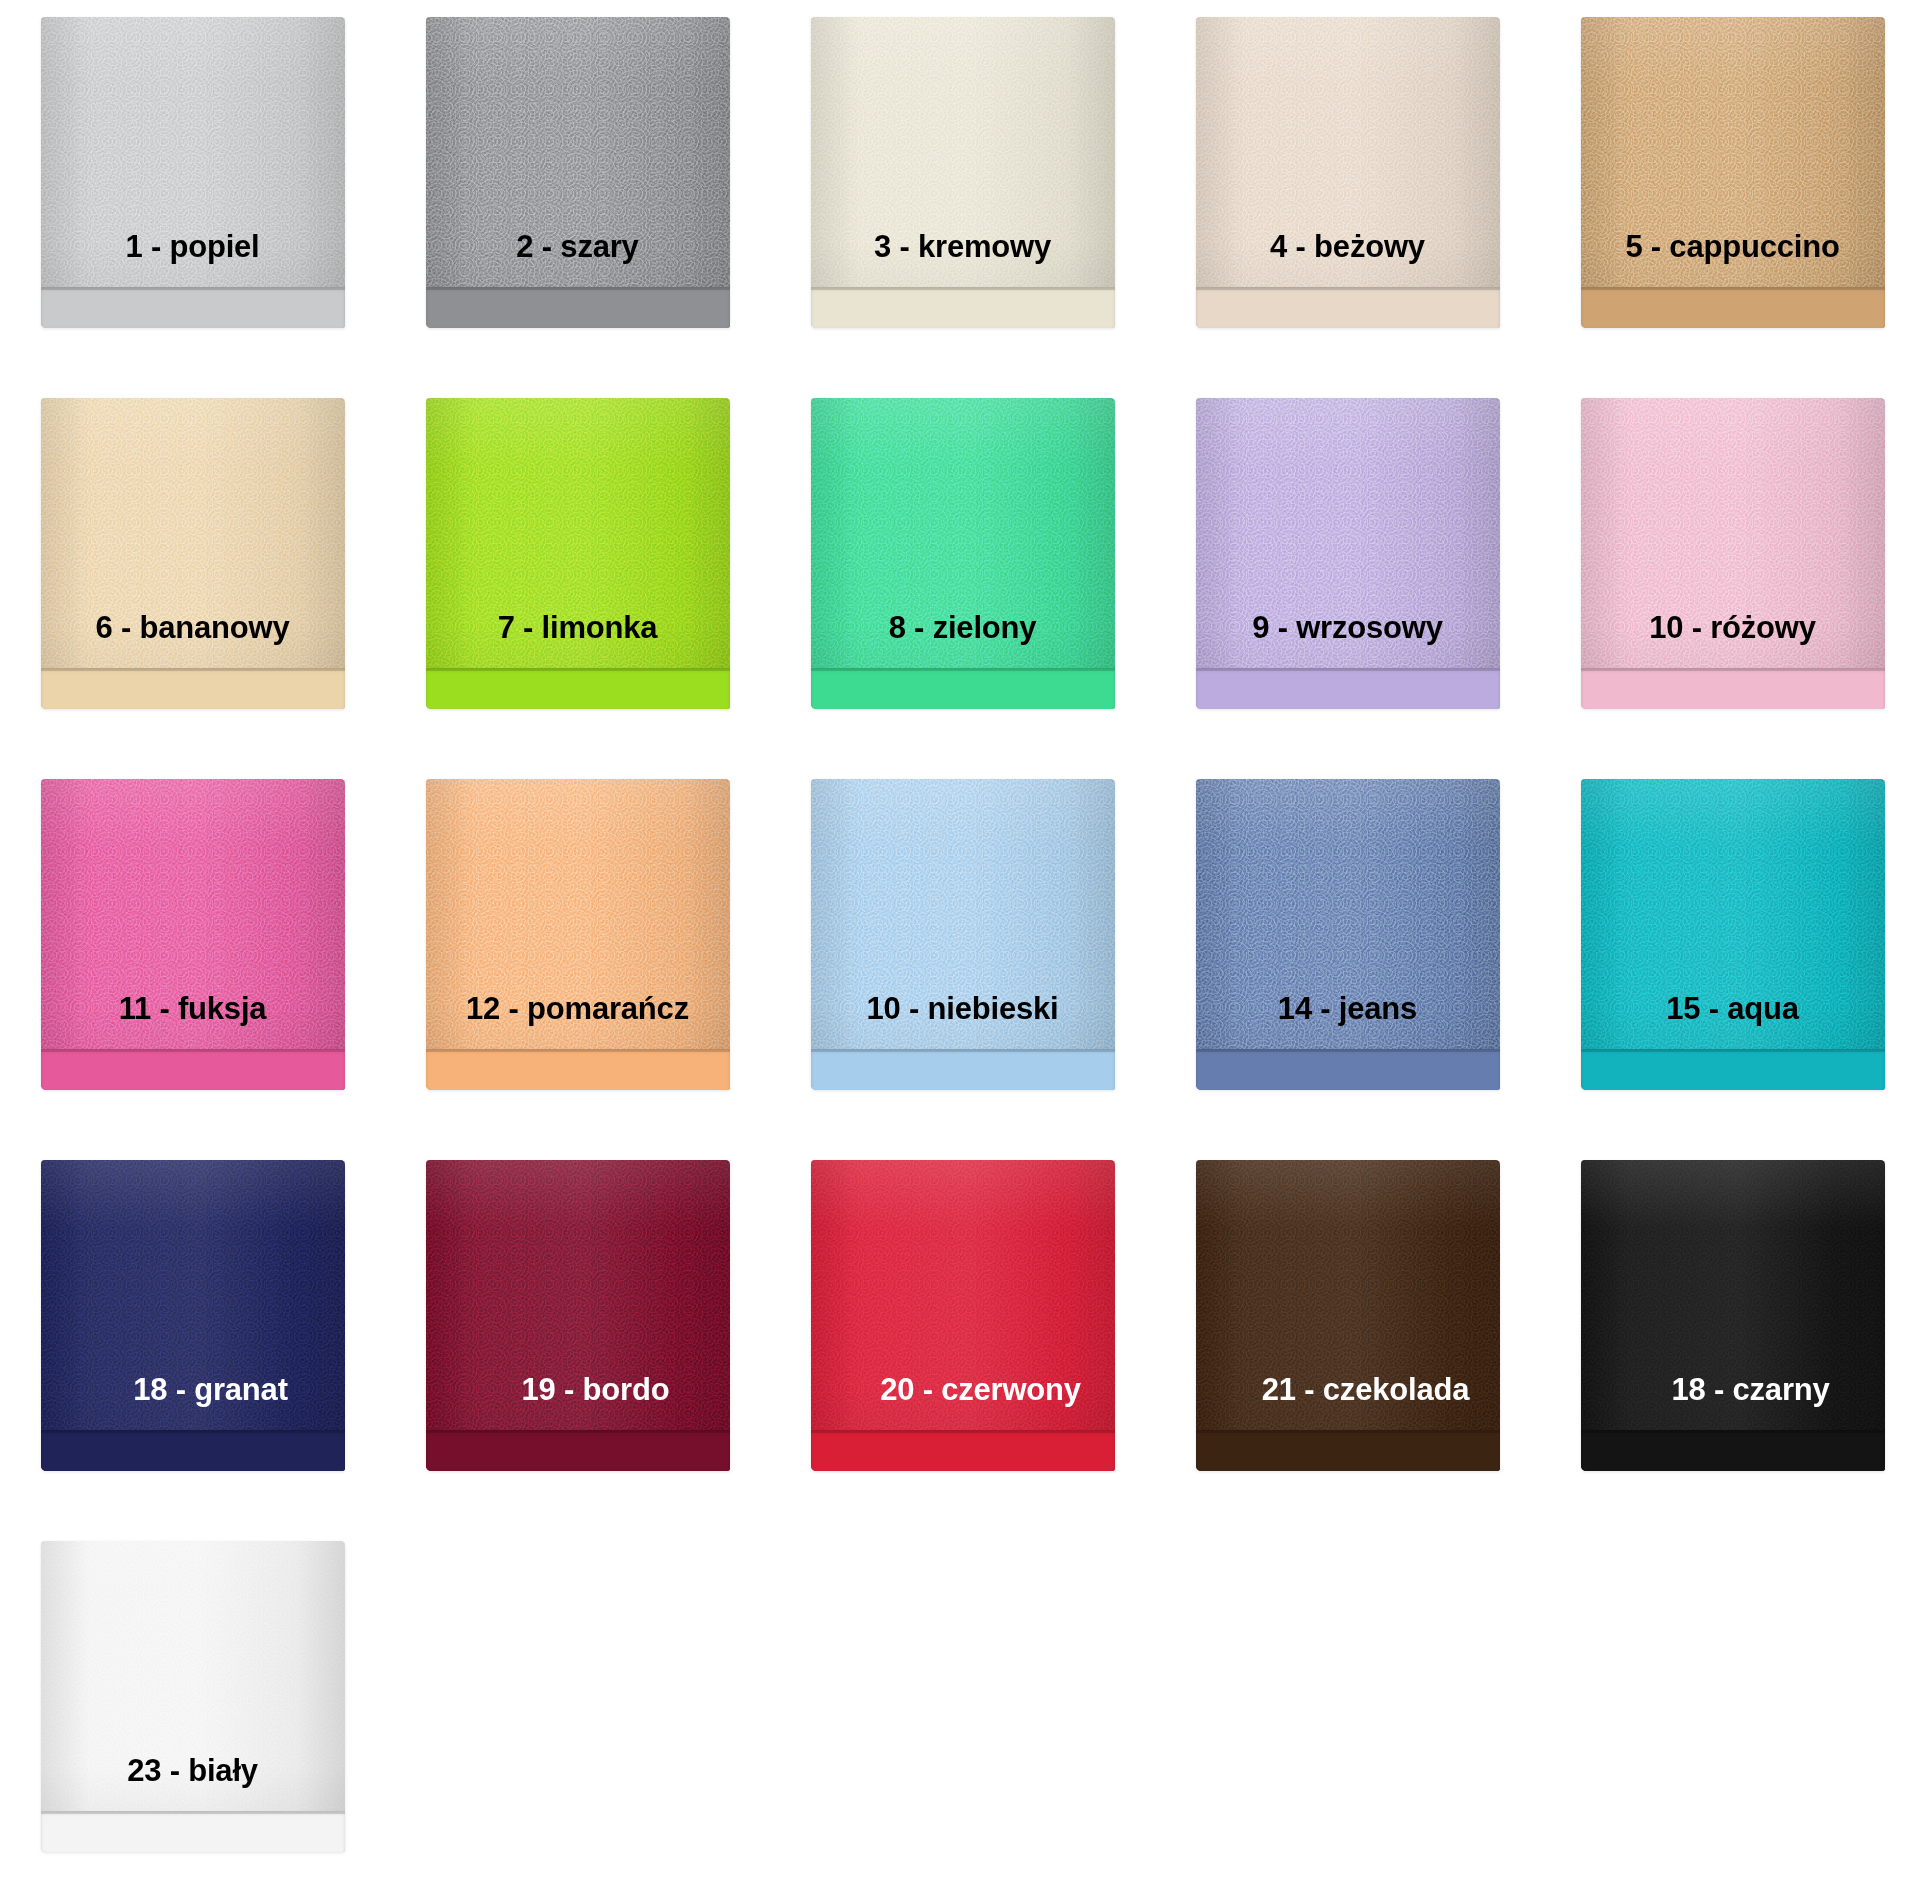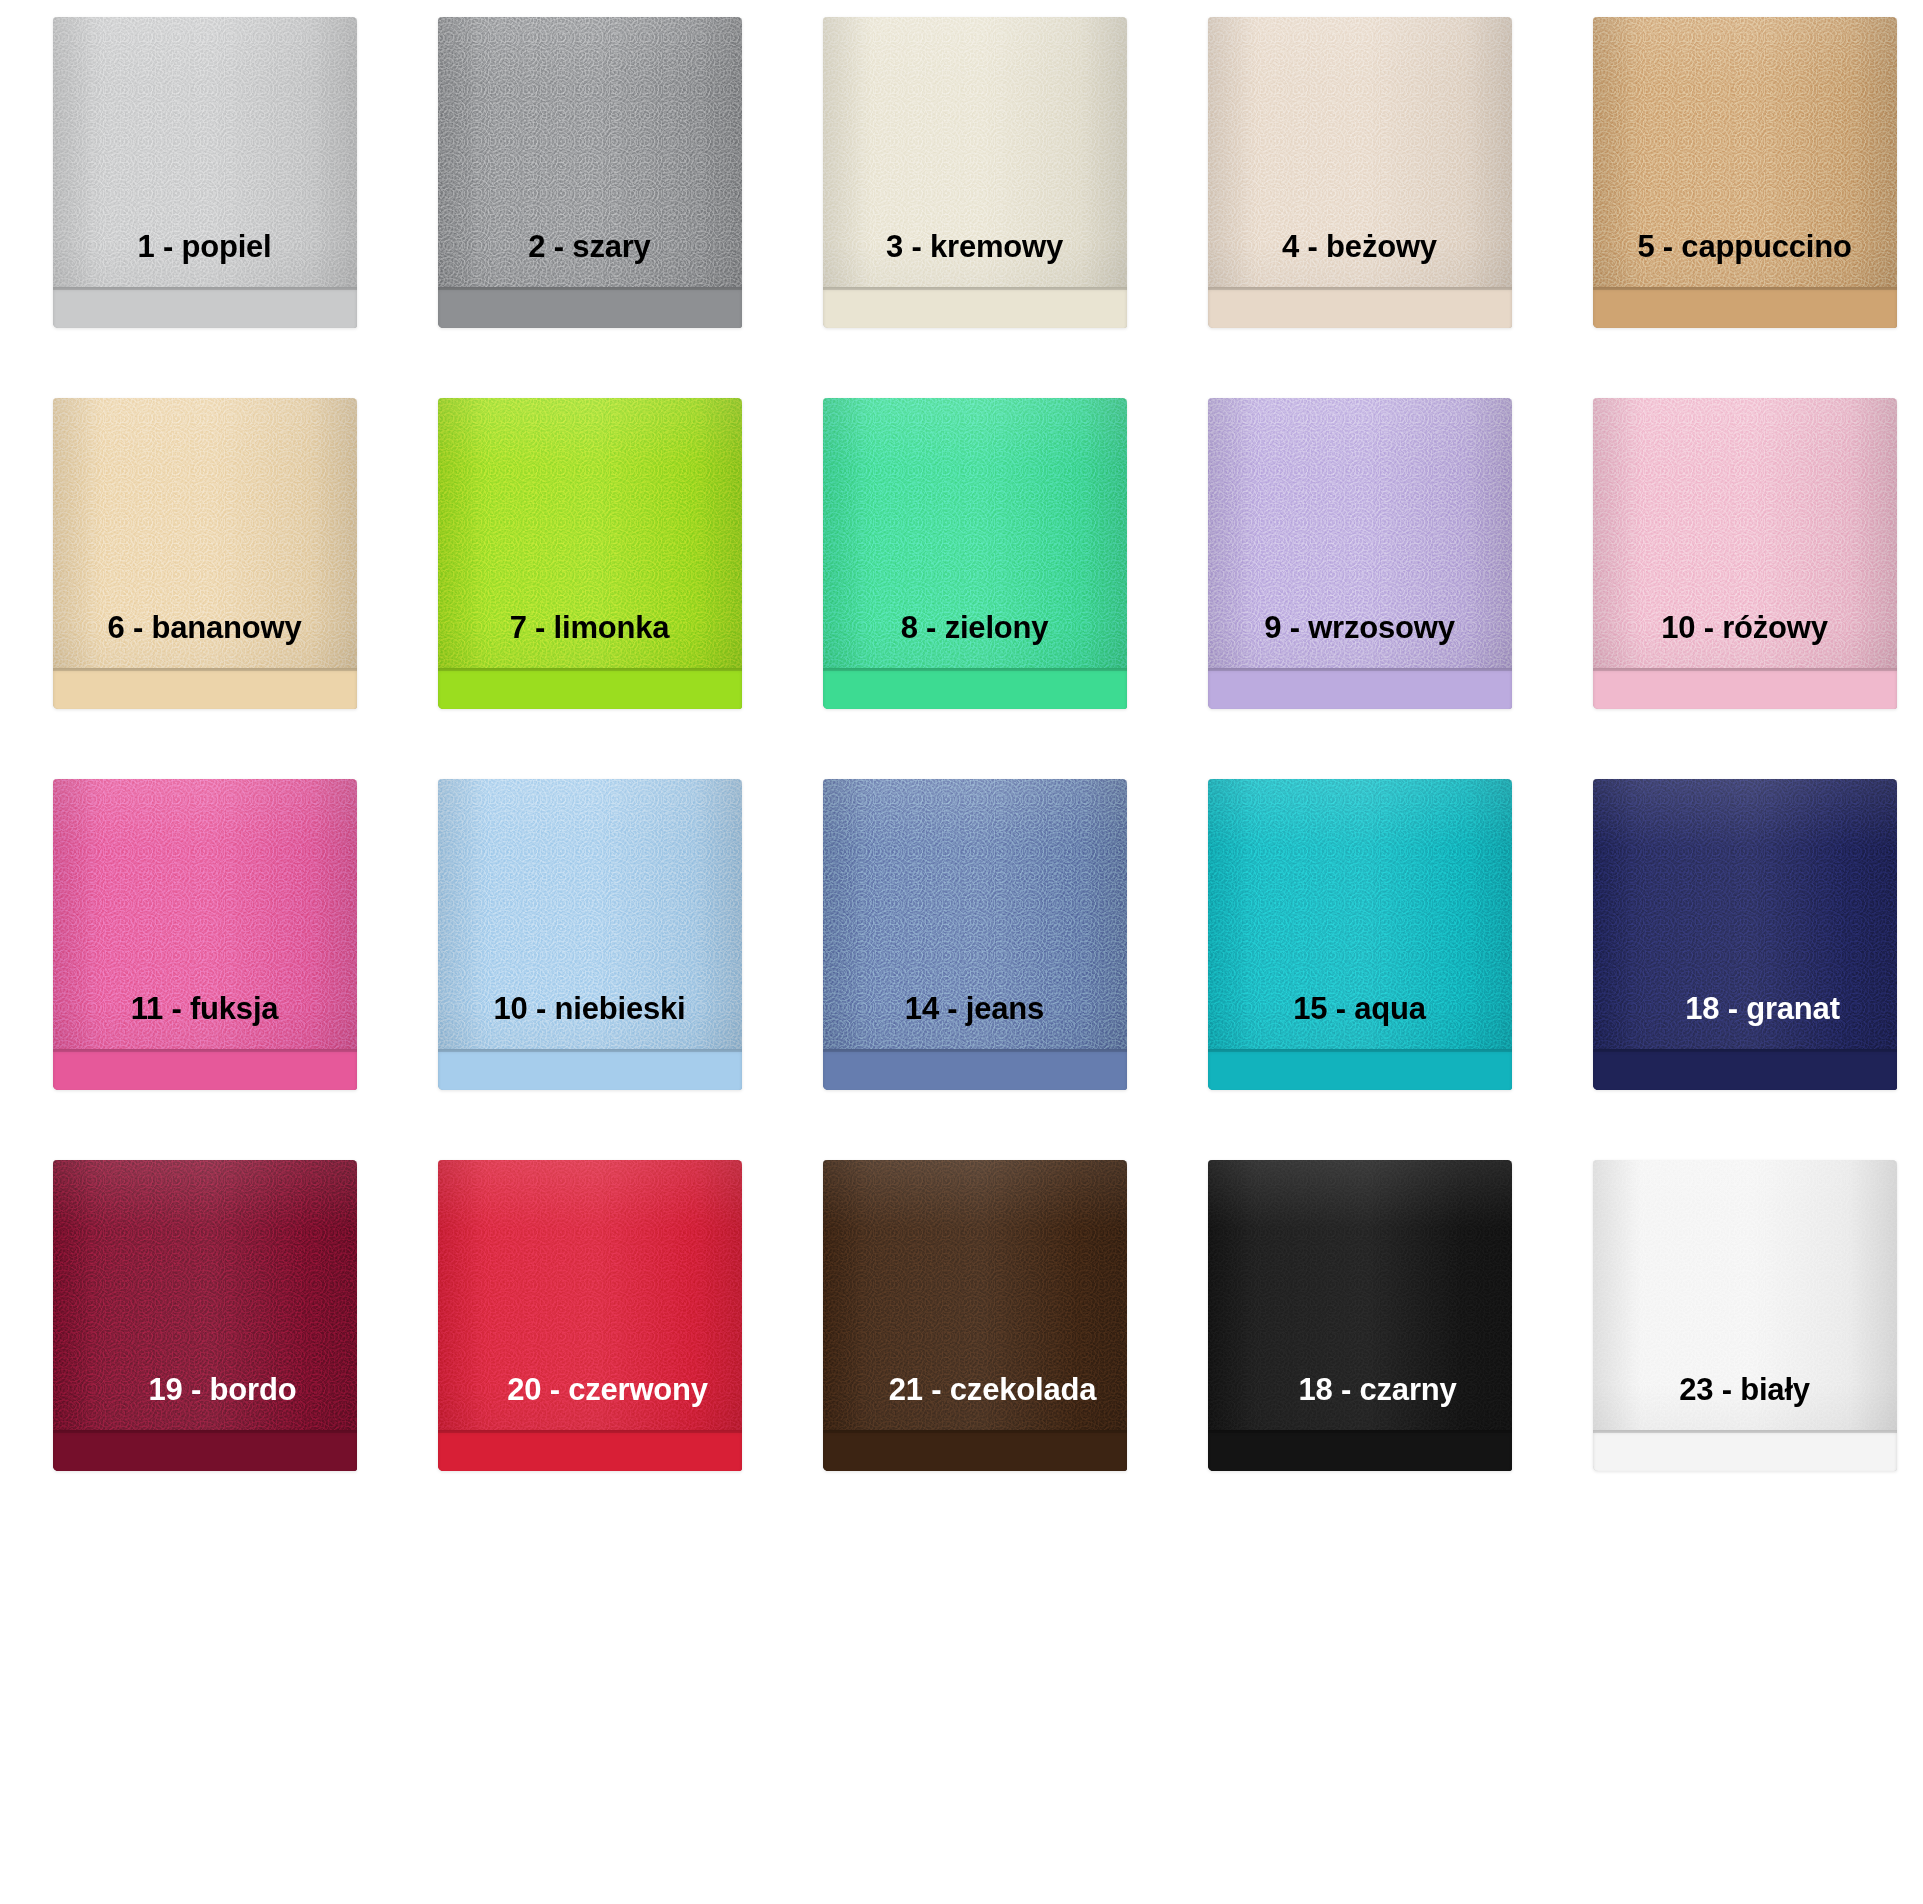--- a/index.html
+++ b/index.html
@@ -14,21 +14,20 @@
   }
 
   #swatch-grid {
     width: 1640px;
     height: 1905px;
     display: grid;
     grid-template-columns: repeat(5, 385px);
     grid-template-rows: repeat(5, 381px);
     align-items: start;
     justify-items: start;
-    padding-left: 12px;
   }
 
   .swatch-cell {
     width: 385px;
     height: 381px;
     position: relative;
     display: flex;
     align-items: flex-start;
     justify-content: center;
     padding-top: 16.5px;
@@ -224,20 +223,29 @@
       <div class="towel">
         <div class="towel-base" style="background: rgb(230, 89, 154);"></div>
         <div class="towel-texture"></div>
         <div class="towel-shade"></div>
         <div class="towel-hem" style="background: rgb(230, 89, 154);"></div>
         <div class="swatch-label label-dark">11 - fuksja</div>
       </div>
     </div>
     <div class="swatch-cell">
       <div class="towel">
+        <div class="towel-base" style="background: rgb(247, 178, 121);"></div>
+        <div class="towel-texture"></div>
+        <div class="towel-shade"></div>
+        <div class="towel-hem" style="background: rgb(247, 178, 121);"></div>
+        <div class="swatch-label label-dark">12 - pomarańcz</div>
+      </div>
+    </div>
+    <div class="swatch-cell">
+      <div class="towel">
         <div class="towel-base" style="background: rgb(166, 205, 236);"></div>
         <div class="towel-texture"></div>
         <div class="towel-shade"></div>
         <div class="towel-hem" style="background: rgb(166, 205, 236);"></div>
         <div class="swatch-label label-dark">10 - niebieski</div>
       </div>
     </div>
     <div class="swatch-cell">
       <div class="towel">
         <div class="towel-base" style="background: rgb(102, 125, 175);"></div>

